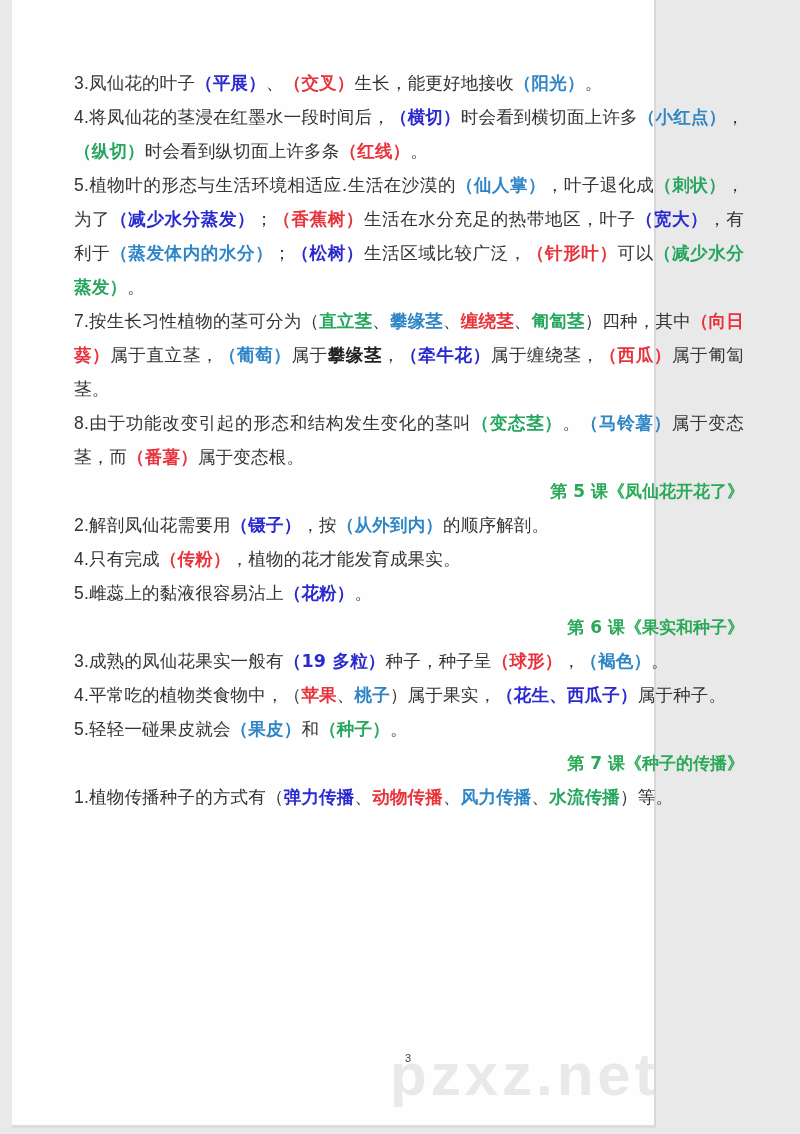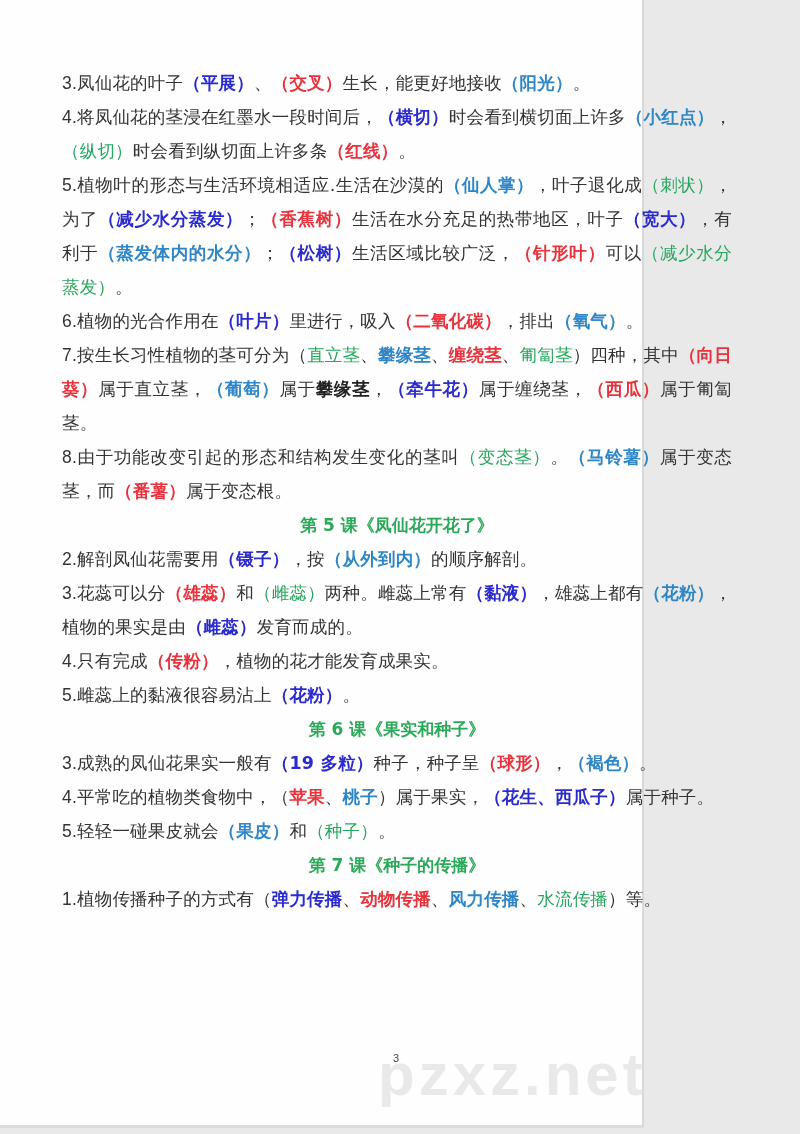--- a/index.html
+++ b/index.html
@@ -3,42 +3,42 @@
 <meta charset="utf-8">
 <style>
   html, body { margin: 0; padding: 0; }
   body {
     width: 800px; height: 1134px; overflow: hidden;
     background: #e9e9e9;
     font-family: "DejaVu Serif", "Liberation Serif", serif;
     color: #333;
   }
   .page {
-    position: absolute; left: 0; top: 0;
+    position: absolute; left: 12px; top: 0;
     width: 644px; height: 1128px;
     background: #fefefe;
     border-right: 2px solid #d8d8d8;
     border-bottom: 3px solid #dcdcdc;
     box-sizing: border-box;
   }
   .content {
     position: absolute; left: 62px; top: 66px; width: 670px;
     font-size: 17.5px; line-height: 34px;
   }
   .para { margin: 0; text-align: justify; text-align-last: left; letter-spacing: 0.2px; }
   .heading {
-    margin: 0; text-align: center; font-weight: bold;
+    margin: 0; text-align: right; font-weight: bold;
     font-family: "DejaVu Sans", "Liberation Sans", sans-serif;
     color: #2aa958; font-size: 17px;
   }
   .num { font-family: "Liberation Sans", "DejaVu Sans", sans-serif; }
   .b { color: #2a2ad0; font-weight: bold; font-family: "DejaVu Sans", sans-serif; }
   .r { color: #e8323c; font-weight: bold; font-family: "DejaVu Sans", sans-serif; }
   .l { color: #2e86c6; font-weight: bold; font-family: "DejaVu Sans", sans-serif; }
-  .g { color: #25a65e; font-weight: normal; font-family: "DejaVu Sans", sans-serif; }
+  .g { color: #25a65e; font-weight: bold; font-family: "DejaVu Sans", sans-serif; }
   .k { color: #222; font-weight: bold; }
   .pagenum {
     position: absolute; left: 0; width: 792px; top: 1052px; text-align: center;
     font-family: "Liberation Sans", sans-serif; font-size: 11px; color: #444;
   }
   .watermark {
     position: absolute; left: 378px; top: 996px;
     font-family: Liberation Sans, sans-serif; font-weight: bold;
     font-size: 60px; letter-spacing: 4px; color: rgba(200,200,200,0.38);
     pointer-events: none;
@@ -46,26 +46,24 @@
   }
 </style>
 </head>
 <body>
 
 <div class="page">
   <div class="content" id="content">
       <p class="para"><span class="num">3.</span><span>凤仙花的叶子</span><span class="b">（平展）</span><span>、</span><span class="r">（交叉）</span><span>生长，能更好地接收</span><span class="l">（阳光）</span><span>。</span></p>
       <p class="para"><span class="num">4.</span><span>将凤仙花的茎浸在红墨水一段时间后，</span><span class="b">（横切）</span><span>时会看到横切面上许多</span><span class="l">（小红点）</span><span>，</span><span class="g">（纵切）</span><span>时会看到纵切面上许多条</span><span class="r">（红线）</span><span>。</span></p>
       <p class="para"><span class="num">5.</span><span>植物叶的形态与生活环境相适应.生活在沙漠的</span><span class="l">（仙人掌）</span><span>，叶子退化成</span><span class="g">（刺状）</span><span>，为了</span><span class="b">（减少水分蒸发）</span><span>；</span><span class="r">（香蕉树）</span><span>生活在水分充足的热带地区，叶子</span><span class="b">（宽大）</span><span>，有利于</span><span class="l">（蒸发体内的水分）</span><span>；</span><span class="b">（松树）</span><span>生活区域比较广泛，</span><span class="r">（针形叶）</span><span>可以</span><span class="g">（减少水分蒸发）</span><span>。</span></p>
-      <p class="para"><span class="num">6.</span><span>植物的光合作用在</span><span class="b">（叶片）</span><span>里进行，吸入</span><span class="r">（二氧化碳）</span><span>，排出</span><span class="l">（氧气）</span><span>。</span></p>
       <p class="para"><span class="num">7.</span><span>按生长习性植物的茎可分为（</span><span class="g">直立茎</span><span>、</span><span class="l">攀缘茎</span><span>、</span><span class="r">缠绕茎</span><span>、</span><span class="g">匍匐茎</span><span>）四种，其中</span><span class="r">（向日葵）</span><span>属于直立茎，</span><span class="l">（葡萄）</span><span>属于</span><span class="k">攀缘茎</span><span>，</span><span class="b">（牵牛花）</span><span>属于缠绕茎，</span><span class="r">（西瓜）</span><span>属于匍匐茎。</span></p>
       <p class="para"><span class="num">8.</span><span>由于功能改变引起的形态和结构发生变化的茎叫</span><span class="g">（变态茎）</span><span>。</span><span class="l">（马铃薯）</span><span>属于变态茎，而</span><span class="r">（番薯）</span><span>属于变态根。</span></p>
       <p class="heading">第 5 课《凤仙花开花了》</p>
       <p class="para"><span class="num">2.</span><span>解剖凤仙花需要用</span><span class="b">（镊子）</span><span>，按</span><span class="l">（从外到内）</span><span>的顺序解剖。</span></p>
-      <p class="para"><span class="num">3.</span><span>花蕊可以分</span><span class="r">（雄蕊）</span><span>和</span><span class="g">（雌蕊）</span><span>两种。雌蕊上常有</span><span class="b">（黏液）</span><span>，雄蕊上都有</span><span class="l">（花粉）</span><span>，植物的果实是由</span><span class="b">（雌蕊）</span><span>发育而成的。</span></p>
       <p class="para"><span class="num">4.</span><span>只有完成</span><span class="r">（传粉）</span><span>，植物的花才能发育成果实。</span></p>
       <p class="para"><span class="num">5.</span><span>雌蕊上的黏液很容易沾上</span><span class="b">（花粉）</span><span>。</span></p>
       <p class="heading">第 6 课《果实和种子》</p>
       <p class="para"><span class="num">3.</span><span>成熟的凤仙花果实一般有</span><span class="b">（19 多粒）</span><span>种子，种子呈</span><span class="r">（球形）</span><span>，</span><span class="l">（褐色）</span><span>。</span></p>
       <p class="para"><span class="num">4.</span><span>平常吃的植物类食物中，（</span><span class="r">苹果</span><span>、</span><span class="l">桃子</span><span>）属于果实，</span><span class="b">（花生、西瓜子）</span><span>属于种子。</span></p>
       <p class="para"><span class="num">5.</span><span>轻轻一碰果皮就会</span><span class="l">（果皮）</span><span>和</span><span class="g">（种子）</span><span>。</span></p>
       <p class="heading">第 7 课《种子的传播》</p>
       <p class="para"><span class="num">1.</span><span>植物传播种子的方式有（</span><span class="b">弹力传播</span><span>、</span><span class="r">动物传播</span><span>、</span><span class="l">风力传播</span><span>、</span><span class="g">水流传播</span><span>）等。</span></p>
     </div>
   <div class="watermark">pzxz.net</div>

